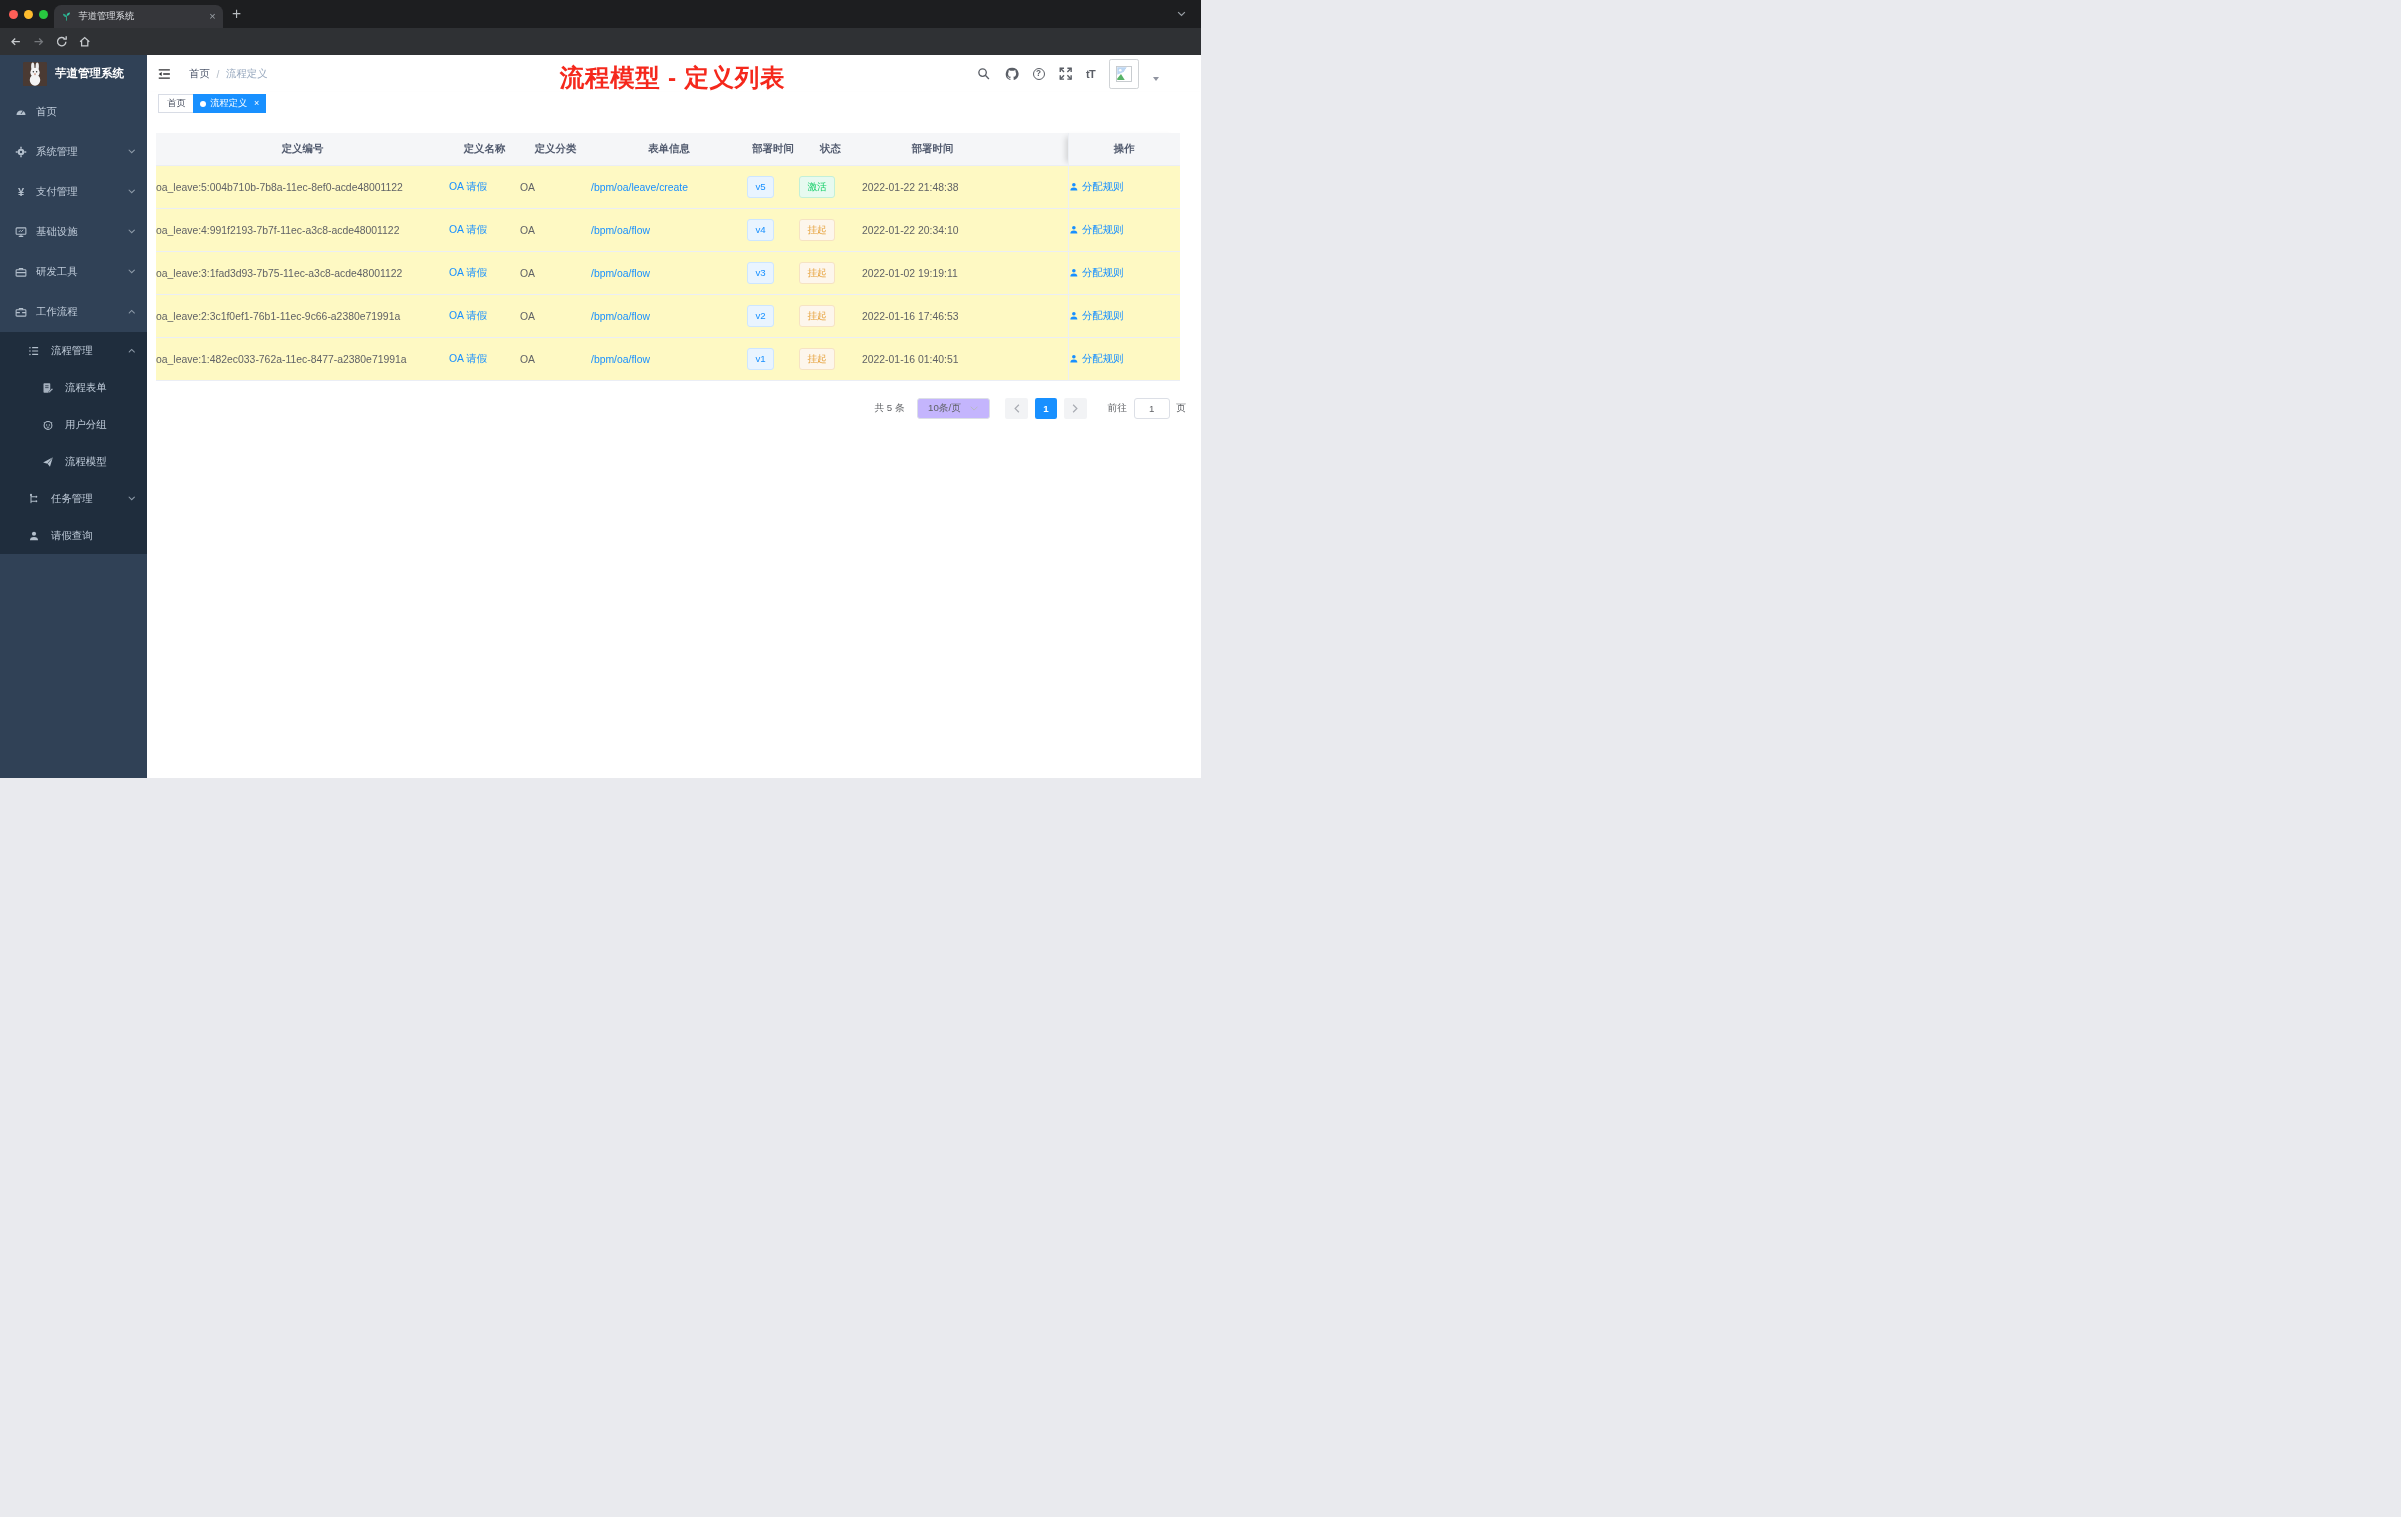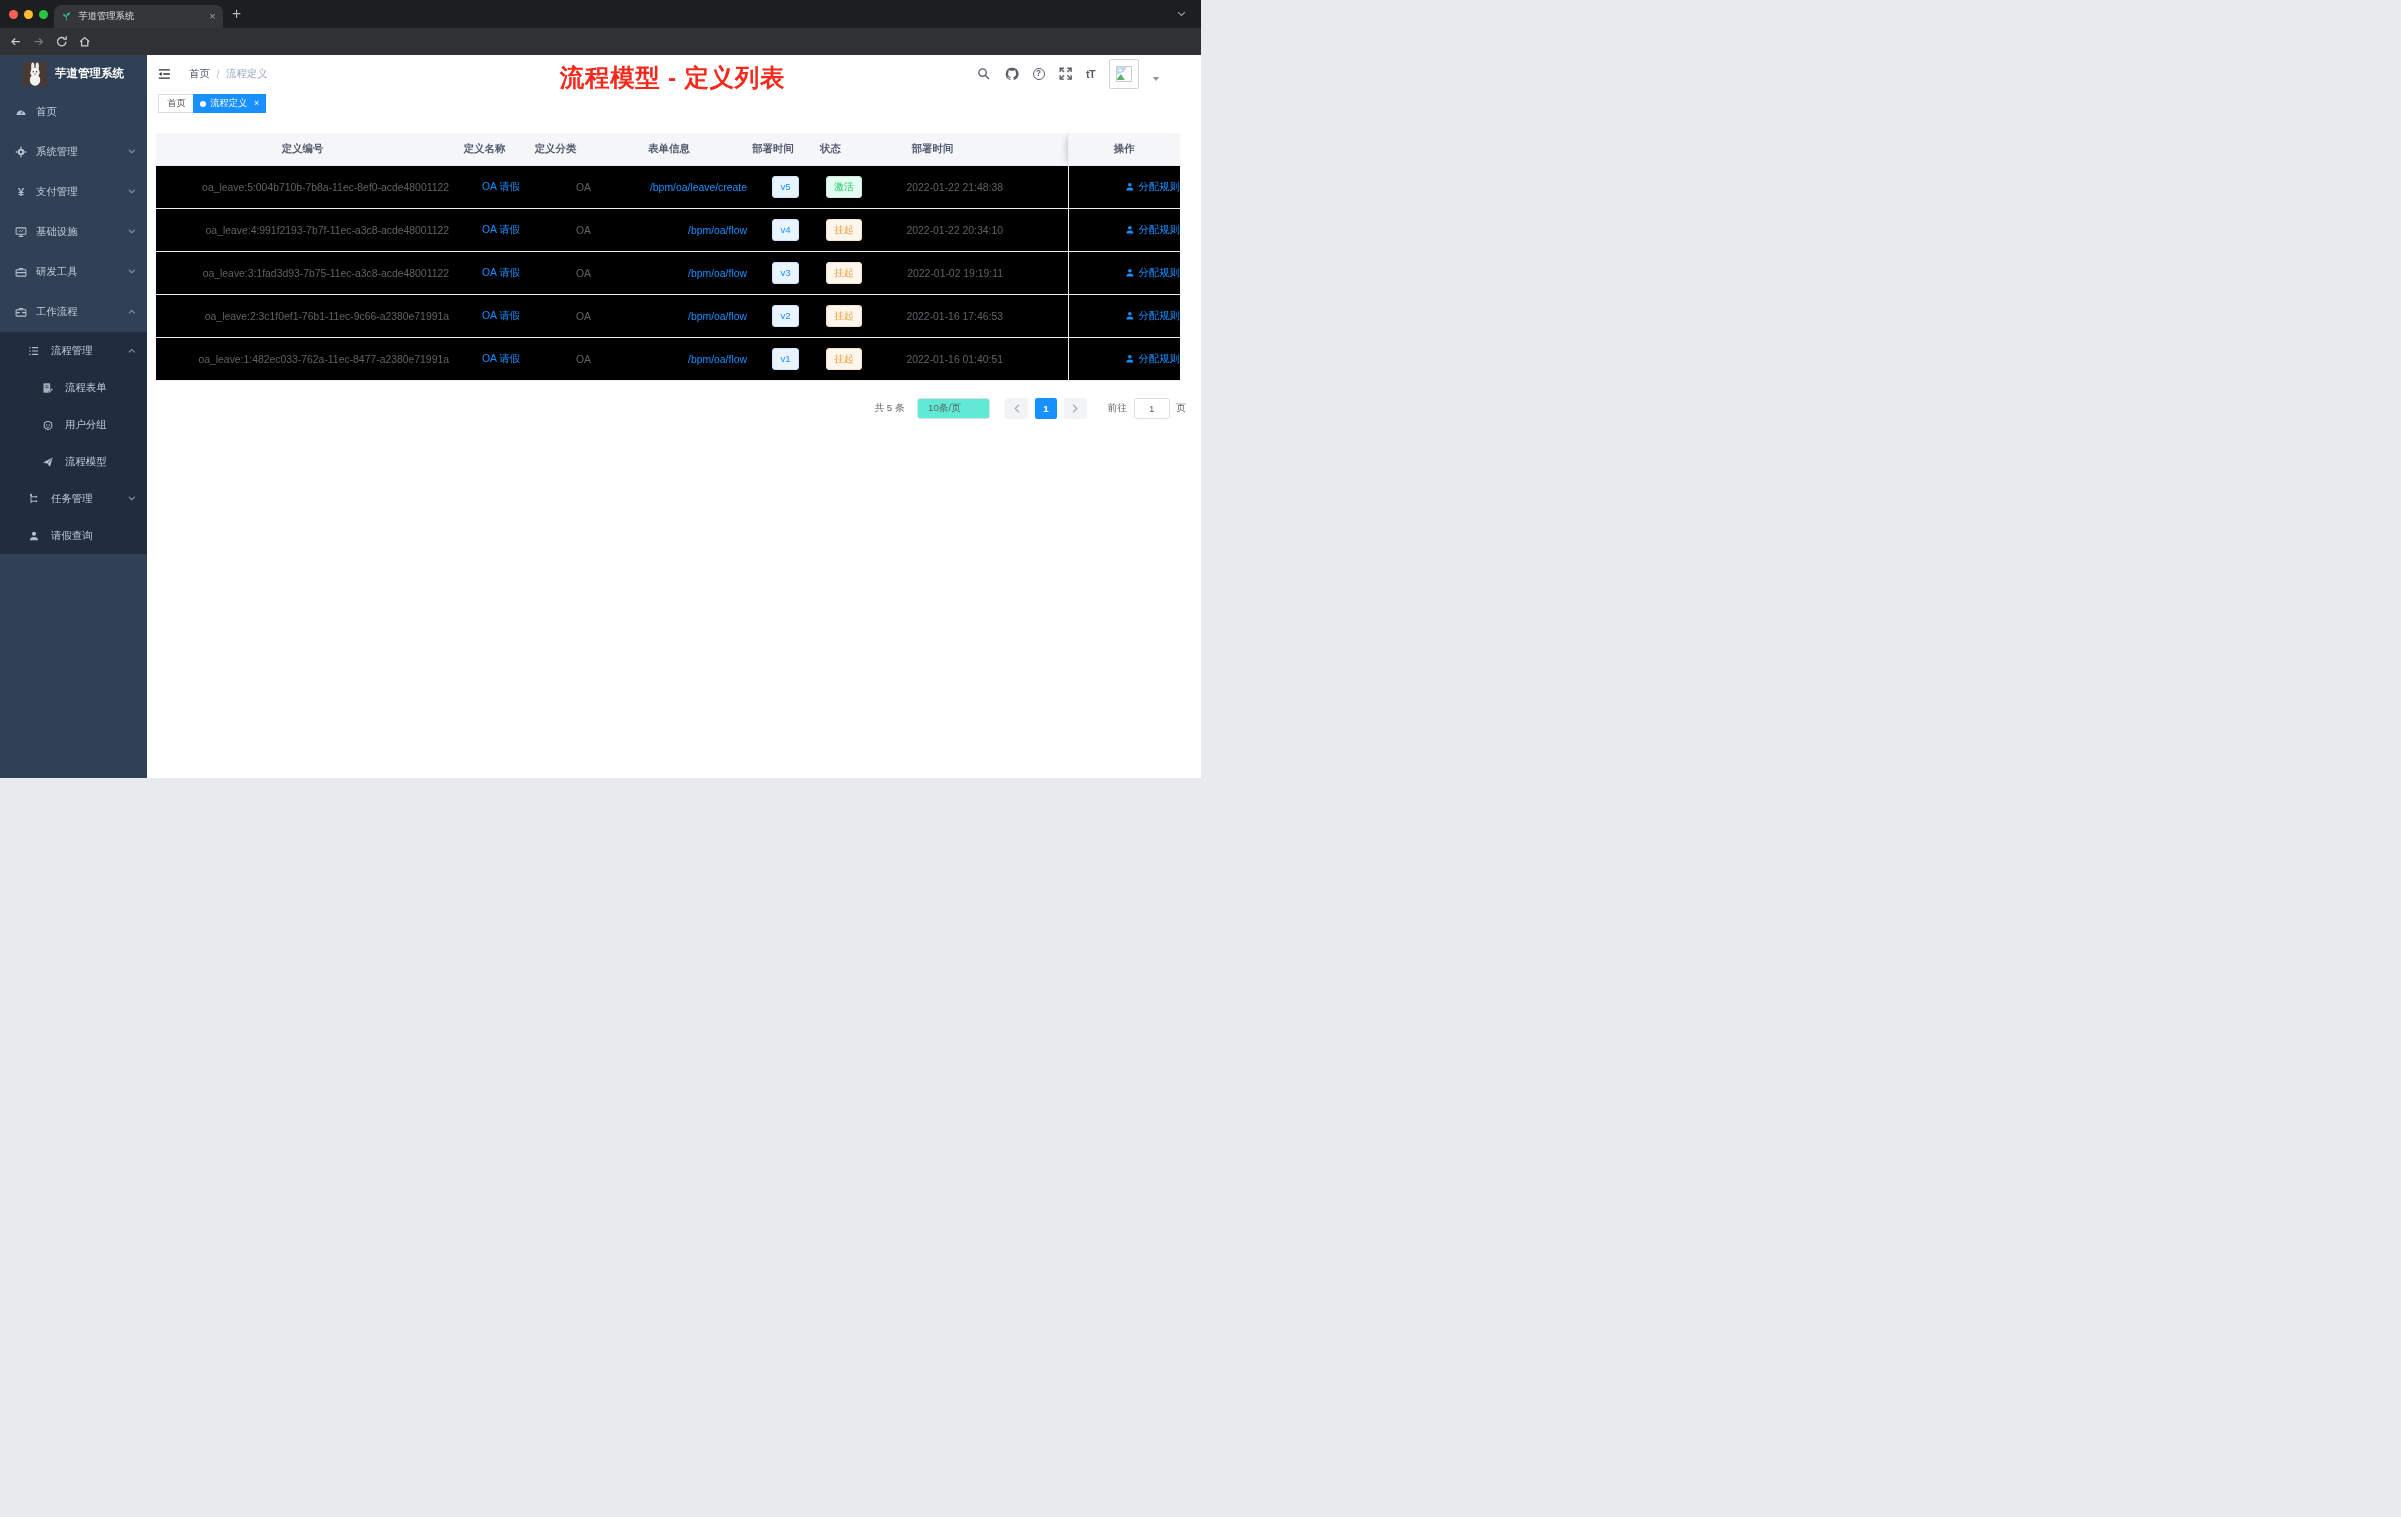--- a/index.html
+++ b/index.html
@@ -78,36 +78,36 @@
   .tag-act{left:46px;padding:0 6.7px;background:#1890ff;color:#fff;}
   .tag-dot{width:6px;height:6px;border-radius:50%;background:#fff;margin-right:4.5px;}
   .tag-x{margin-left:6.7px;font-size:9px;line-height:1;}
 
   
   .content{position:absolute;left:147px;top:117px;right:0;bottom:0;background:#fff;}
   table.grid{position:absolute;left:9px;top:16.3px;width:1024px;border-collapse:collapse;table-layout:fixed;
              font-size:10.4px;color:#606266;}
   .grid th{height:32px;background:#f5f6f8;color:#515a6e;font-weight:700;font-size:10.4px;text-align:center;
            border-bottom:0.7px solid #ebeef5;padding:0;}
-  .grid td{height:42px;background:#000000;text-align:right;border-bottom:0.7px solid #ebeef5;padding:0;
+  .grid td{height:42px;background:#fef9c3;text-align:left;border-bottom:0.7px solid #ebeef5;padding:0;
            overflow:hidden;white-space:nowrap;}
   .op-col{box-shadow:-6px 0 6px -3.7px rgba(0,0,0,0.16);border-left:0.7px solid #eceff4;}
   .link{color:#1890ff;text-decoration:none;cursor:pointer;}
   .tagb{display:inline-block;padding:5.2px 7.4px;border-radius:3px;font-size:9.7px;line-height:1;}
   .tag-blue{background:#e9f4ff;border:0.7px solid #cde6ff;color:#1890ff;}
   .tag-green{background:#e7faf0;border:0.7px solid #c3f0d8;color:#13ce66;}
   .tag-yellow{background:#fdf6ec;border:0.7px solid #f6e3c3;color:#e6a23c;}
   .op-link{color:#1890ff;display:inline-flex;align-items:center;gap:3.7px;font-size:10.4px;cursor:pointer;}
 
   
   .pager{position:absolute;left:15px;top:281px;width:1024px;display:flex;justify-content:flex-end;align-items:center;
          font-size:9.7px;color:#606266;}
   .pg-total{margin-right:12px;}
   .pg-select{width:73px;height:21px;border:0.7px solid #dcdfe6;border-radius:3px;display:flex;align-items:center;
-             justify-content:center;gap:9px;margin-right:15.6px;color:#606266;box-sizing:border-box;background:#5eead4;}
+             justify-content:center;gap:9px;margin-right:15.6px;color:#606266;box-sizing:border-box;background:#c4b5fd;}
   .pg-select .chev{color:#b6bac1;}
   .pg-btn{width:23px;height:21px;background:#f2f3f5;border-radius:2.2px;display:flex;align-items:center;
           justify-content:center;color:#a8abb2;}
   .pg-prev{margin-right:6.7px;} .pg-next{margin-right:21px;}
   .pg-cur{width:22px;height:21px;background:#1890ff;color:#fff;border-radius:2.2px;display:flex;align-items:center;
           justify-content:center;font-weight:700;margin-right:6.7px;font-size:9.7px;}
   .pg-goto{margin-right:6.7px;}
   .pg-input{width:36px;height:21px;border:0.7px solid #dcdfe6;border-radius:3px;text-align:center;font-size:9.7px;
             color:#606266;box-sizing:border-box;outline:none;margin-right:6.7px;
             font-family:"Liberation Sans","DejaVu Sans",sans-serif;}

